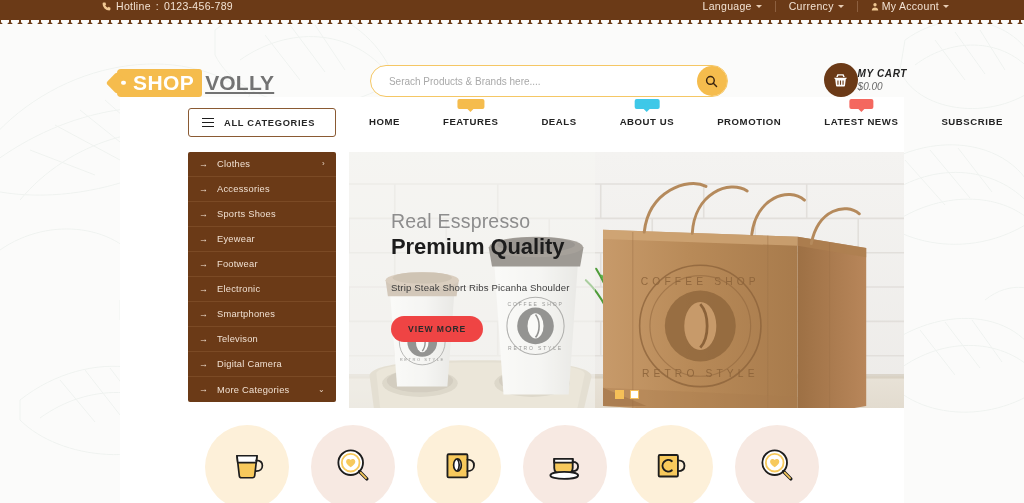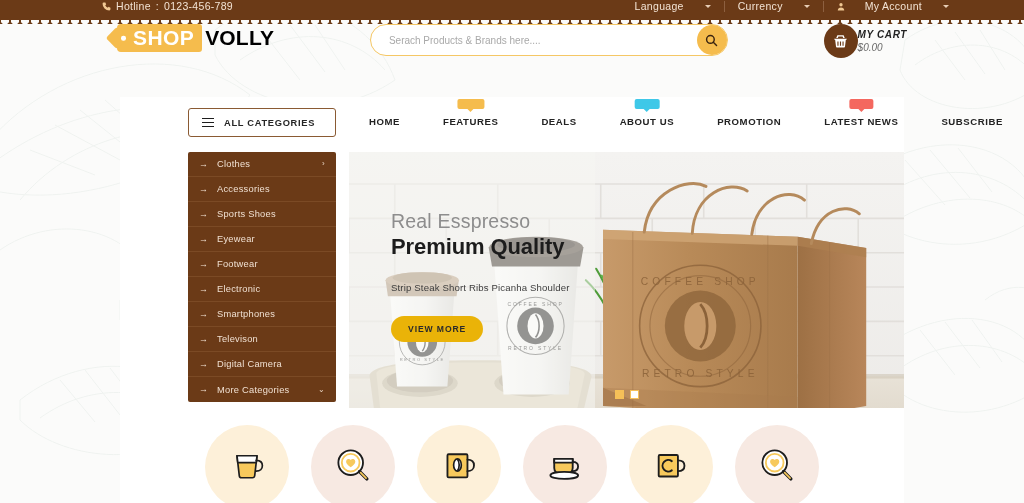--- a/index.html
+++ b/index.html
@@ -53,21 +53,21 @@
     margin-left: 40px;
   }
   .topbar-right {
     display: flex;
     align-items: center;
     gap: 0;
   }
   .tb-link {
     display: flex;
     align-items: center;
-    gap: 20px;
+    gap: 3px;
     padding: 0 13px;
     color: #f3e3d4;
     text-decoration: none;
     cursor: pointer;
   }
   .tb-sep {
     width: 1px;
     height: 11px;
     background: #8d6040;
   }
@@ -93,21 +93,21 @@
   .header {
     position: relative;
     height: 73px;
     z-index: 5;
   }
   .header-inner {
     width: 790px;
     margin: 0 auto;
     height: 100%;
     display: flex;
-    align-items: flex-start;
+    align-items: flex-end;
     justify-content: space-between;
   }
   
   .logo {
     display: flex;
     align-items: center;
     cursor: pointer;
     user-select: none;
   }
   .logo-tag {
@@ -135,23 +135,24 @@
     left: 4px; top: 50%;
     transform: translateY(-50%);
     width: 4.5px; height: 4.5px;
     border-radius: 50%;
     background: #ffffff;
     z-index: 2;
   }
   .logo-volly {
     font-size: 21px;
     font-weight: bold;
-    color: #000000;
+    color: #737373;
     letter-spacing: .2px;
     margin-left: 3px;
+    text-decoration: underline;
   }
   
   .search-wrap {
     position: relative;
     width: 358px;
     height: 32px;
     flex-shrink: 0;
   }
   .search-input {
     width: 100%;
@@ -361,21 +362,21 @@
   }
   .hero-desc {
     font-size: 9.6px;
     color: #3c3c3c;
     margin-top: 22px;
     letter-spacing: .15px;
   }
   .hero-btn {
     display: inline-block;
     margin-top: 23px;
-    background: #eab308;
+    background: #ef4444;
     color: #2b2b2b;
     font-size: 8.6px;
     font-weight: bold;
     letter-spacing: .9px;
     padding: 8px 17px;
     border: none;
     border-radius: 14px;
     cursor: pointer;
     font-family: "Liberation Sans", sans-serif;
   }

